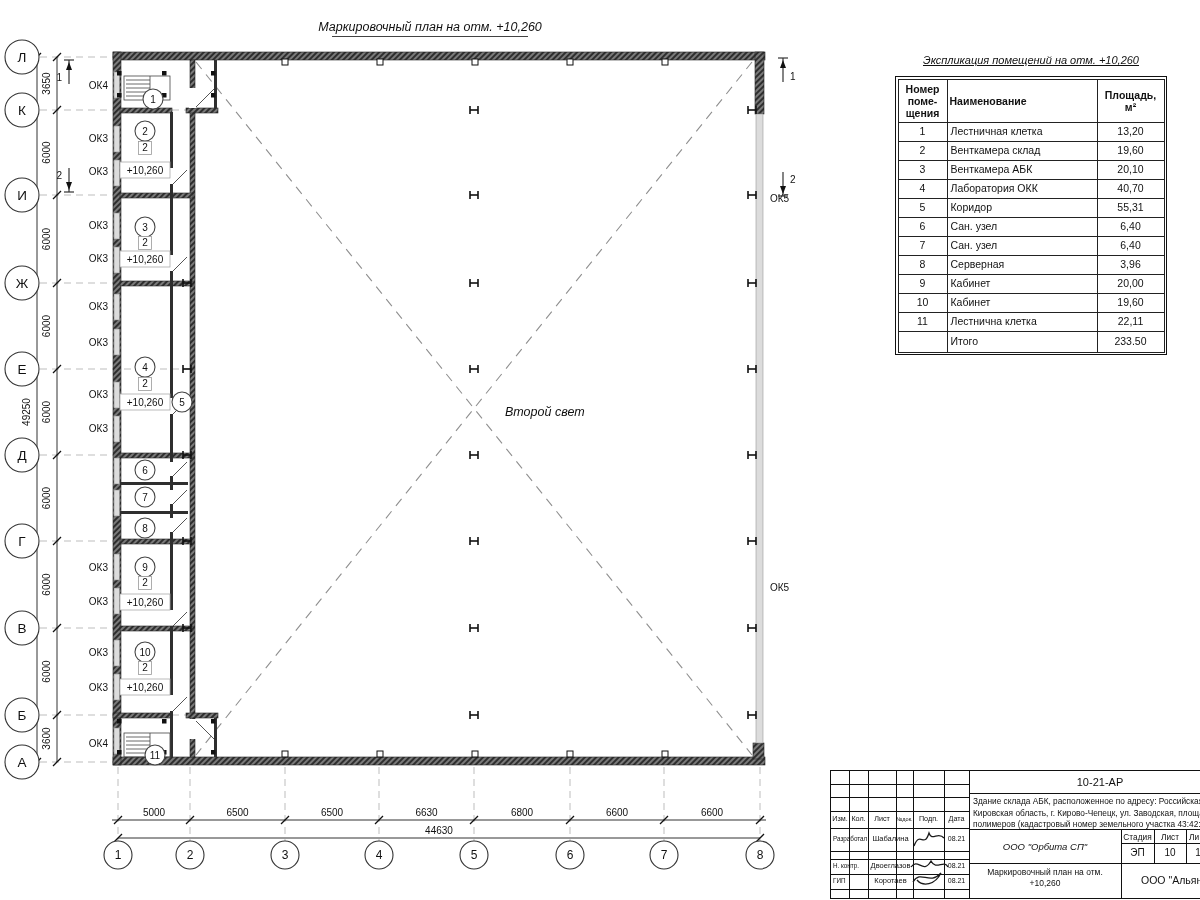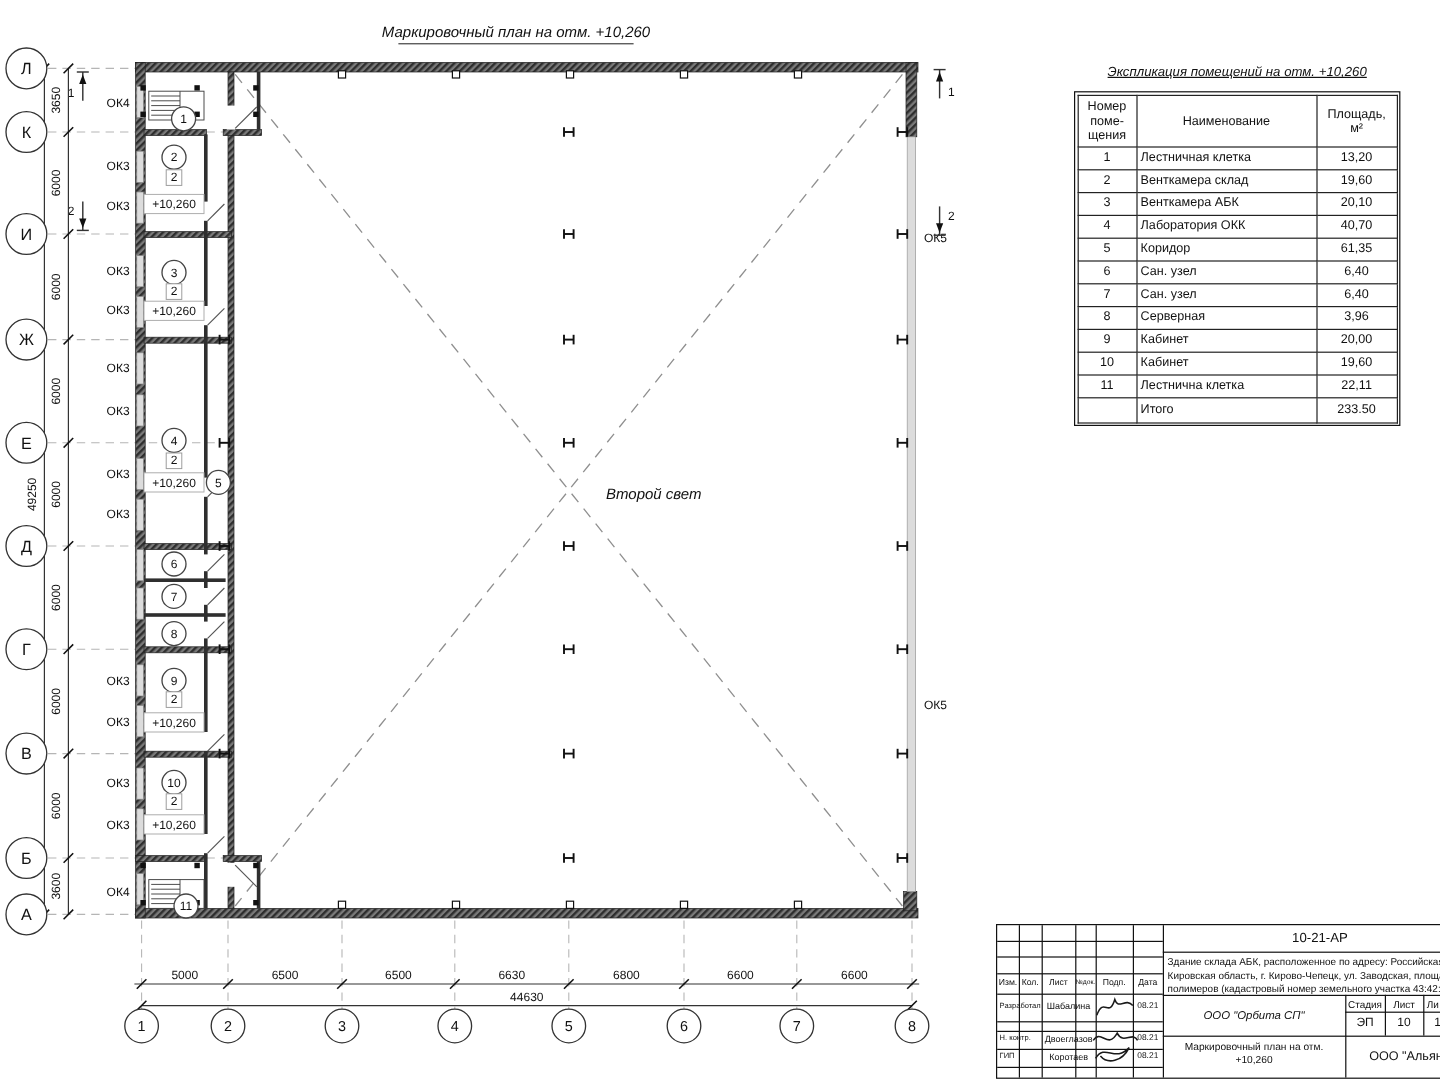--- a/index.html
+++ b/index.html
@@ -14,21 +14,21 @@
   .t-title{font-size:12.5px;font-style:italic;text-anchor:middle}
   .t-second{font-size:12.5px;font-style:italic}
 
   
   .sched{position:absolute;left:895px;top:54px;width:272px}
   .sched-title{font-size:11px;font-style:italic;text-align:center;
                text-decoration:underline;margin-bottom:10px}
   .sched-wrap{border:1.5px solid #111;padding:1.5px;background:#fff}
   .sched table{border-collapse:collapse;width:100%;font-size:10.5px}
   .sched th,.sched td{border:1px solid #222}
-  .sched th{font-weight:normal;white-space:pre-line;padding:3px 2px;line-height:12px}
+  .sched th{font-weight:bold;white-space:pre-line;padding:3px 2px;line-height:12px}
   .sched td{padding:2px 3px;line-height:13px;height:14px}
   .c1{width:42px;text-align:center}
   .c2{text-align:left;padding-left:8px}
   .c3{width:60px;text-align:center}
   .tot-lab{text-align:left;padding-right:14px}
   .tot-row td{height:16px}
 
   
   .stamp{position:absolute;left:830px;top:770px;width:400px;height:127px;
          border:1.5px solid #111;font-size:9px;background:#fff}
@@ -386,21 +386,21 @@
 
 <div class="sched">
   <div class="sched-title">Экспликация помещений на отм. +10,260</div>
   <div class="sched-wrap">
     <table>
       <thead>
         <tr>
           <th class="c1">Номер
 поме-
 щения</th>
-          <th class="c2" style="text-align:center">Наименование</th>
+          <th class="c2" style="text-align:left">Наименование</th>
           <th class="c3">Площадь,
 м²</th>
         </tr>
       </thead>
       <tbody id="sched-body">
           <tr>
             <td class="c1">1</td>
             <td class="c2">Лестничная клетка</td>
             <td class="c3">13,20</td>
           </tr>
@@ -415,21 +415,21 @@
             <td class="c3">20,10</td>
           </tr>
           <tr>
             <td class="c1">4</td>
             <td class="c2">Лаборатория ОКК</td>
             <td class="c3">40,70</td>
           </tr>
           <tr>
             <td class="c1">5</td>
             <td class="c2">Коридор</td>
-            <td class="c3">61,35</td>
+            <td class="c3">55,31</td>
           </tr>
           <tr>
             <td class="c1">6</td>
             <td class="c2">Сан. узел</td>
             <td class="c3">6,40</td>
           </tr>
           <tr>
             <td class="c1">7</td>
             <td class="c2">Сан. узел</td>
             <td class="c3">6,40</td>

